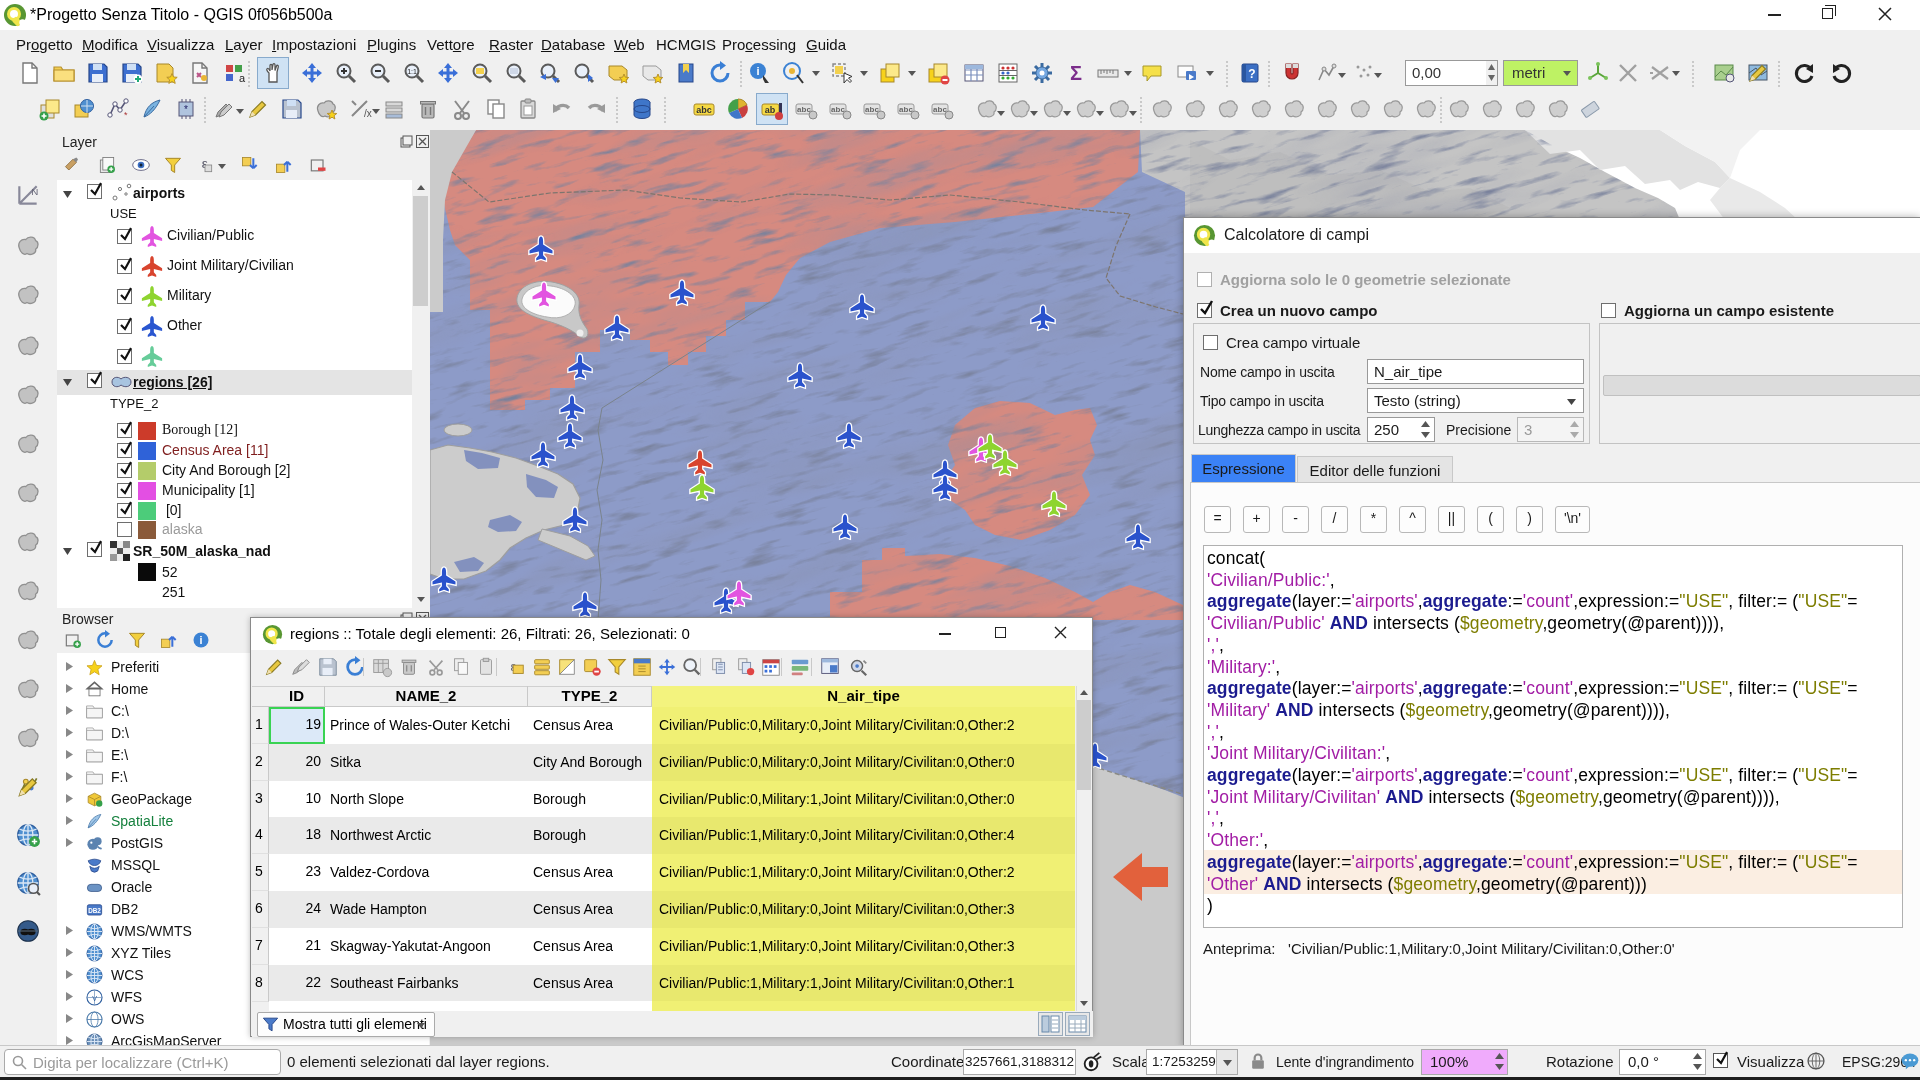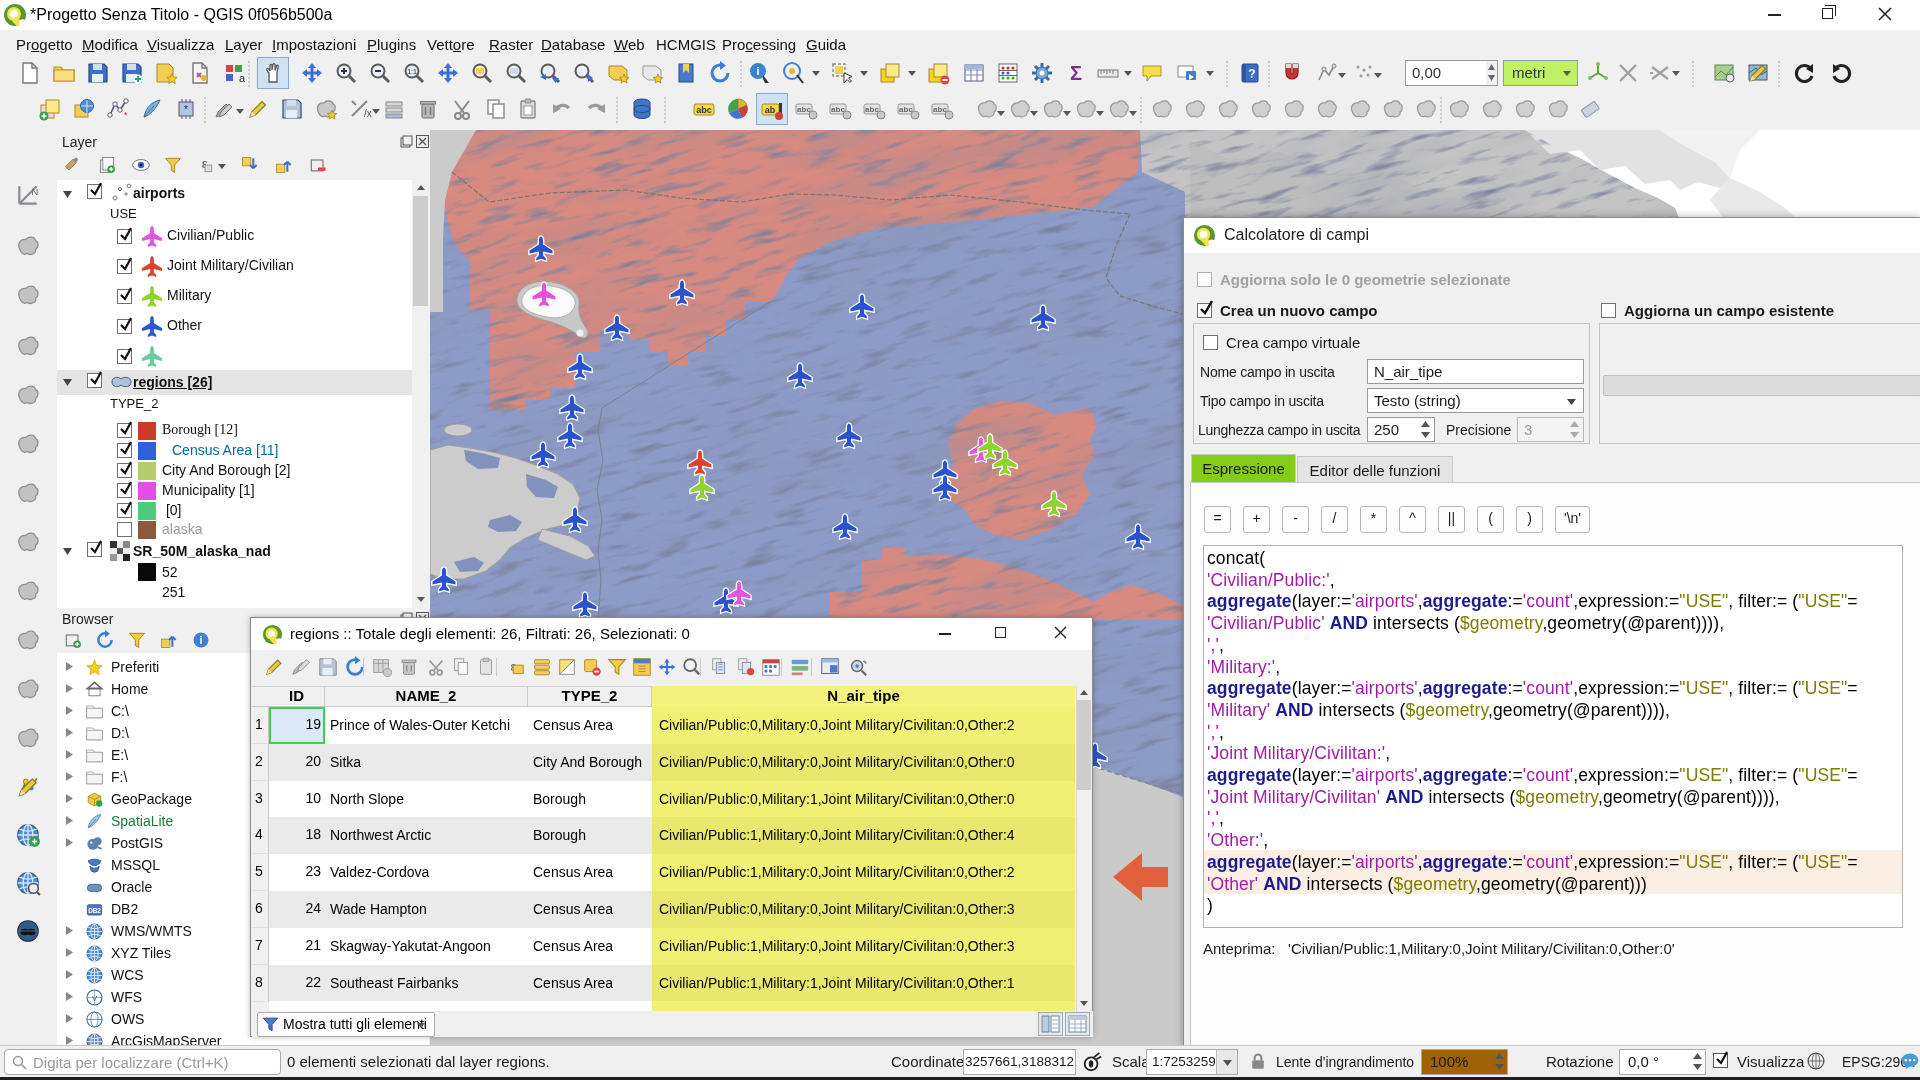--- a/index.html
+++ b/index.html
@@ -828,21 +828,21 @@
     <svg class="ab" style="left:63px;top:290px" width="16" height="18">
       <path d="M3,9 L7,13 L13,2" fill="none" stroke="#111" stroke-width="2.2"></path>
     </svg>
     <div class="ab" style="left:83px;top:292px;width:18px;height:18px;background:#cc3b2a"></div>
     <div class="ab" style="left:107px;top:292px;font-size:14px;font-weight:normal;color:#111;white-space:nowrap;font-family:Liberation Serif, serif;">Borough [12]</div>
     <div class="cb" style="left:62px;top:313px;border-color:#6e6e6e"></div>
     <svg class="ab" style="left:63px;top:310px" width="16" height="18">
       <path d="M3,9 L7,13 L13,2" fill="none" stroke="#111" stroke-width="2.2"></path>
     </svg>
     <div class="ab" style="left:83px;top:312px;width:18px;height:18px;background:#2f62d8"></div>
-    <div class="ab" style="left:107px;top:312px;font-size:14px;font-weight:normal;color:#0369a1;white-space:nowrap;margin-left:10px;">Census Area [11]</div>
+    <div class="ab" style="left:107px;top:312px;font-size:14px;font-weight:normal;color:#7f1d1d;white-space:nowrap;">Census Area [11]</div>
     <div class="cb" style="left:62px;top:333px;border-color:#6e6e6e"></div>
     <svg class="ab" style="left:63px;top:330px" width="16" height="18">
       <path d="M3,9 L7,13 L13,2" fill="none" stroke="#111" stroke-width="2.2"></path>
     </svg>
     <div class="ab" style="left:83px;top:332px;width:18px;height:18px;background:#b4cc6a"></div>
     <div class="ab" style="left:107px;top:332px;font-size:14px;font-weight:normal;color:#111;white-space:nowrap;">City And Borough [2]</div>
     <div class="cb" style="left:62px;top:353px;border-color:#6e6e6e"></div>
     <svg class="ab" style="left:63px;top:350px" width="16" height="18">
       <path d="M3,9 L7,13 L13,2" fill="none" stroke="#111" stroke-width="2.2"></path>
     </svg>
@@ -1307,21 +1307,21 @@
       <polygon points="1,13 10,13 5.5,19" fill="#555"></polygon>
     </svg>
     <div class="ab" style="left:262px;top:204px;font-size:14px">Precisione</div>
     <div class="ab" style="left:333px;top:199px;width:67px;height:25px;background:#f4f4f4;border:1px solid #b8b8b8;padding:3px 0 0 6px;color:#9a9a9a">3</div>
     <svg class="ab" style="left:385px;top:201px" width="12" height="21">
       <polygon points="1,8 10,8 5.5,2" fill="#aaa"></polygon>
       <polygon points="1,13 10,13 5.5,19" fill="#aaa"></polygon>
     </svg>
     <div class="ab" style="left:415px;top:105px;width:322px;height:121px;border:1px solid #c3c3c3;border-right:none"></div>
     <div class="ab" style="left:419px;top:157px;width:318px;height:21px;background:#dcdcdc;border:1px solid #c0c0c0;border-radius:2px"></div>
-    <div class="ab" style="left:7px;top:236px;width:105px;height:28px;background:#84cc16;border:1px solid #c8c8c8;border-bottom:none;text-align:center;padding-top:5px">Espressione</div>
+    <div class="ab" style="left:7px;top:236px;width:105px;height:28px;background:#3b82f6;border:1px solid #c8c8c8;border-bottom:none;text-align:center;padding-top:5px">Espressione</div>
     <div class="ab" style="left:113px;top:238px;width:156px;height:26px;background:#e4e4e4;border:1px solid #c8c8c8;border-bottom:none;text-align:center;padding-top:5px">Editor delle funzioni</div>
     <div class="ab" style="left:6px;top:264px;width:731px;height:676px;background:#fcfcfc;border:1px solid #c8c8c8;border-right:none"></div>
     <div class="ab" style="left:20px;top:288px;width:27px;height:27px;background:#fdfdfd;border:1px solid #b8b8b8;border-radius:3px;text-align:center;padding-top:3px;font-size:14px">=</div>
     <div class="ab" style="left:59px;top:288px;width:27px;height:27px;background:#fdfdfd;border:1px solid #b8b8b8;border-radius:3px;text-align:center;padding-top:3px;font-size:14px">+</div>
     <div class="ab" style="left:98px;top:288px;width:27px;height:27px;background:#fdfdfd;border:1px solid #b8b8b8;border-radius:3px;text-align:center;padding-top:3px;font-size:14px">-</div>
     <div class="ab" style="left:137px;top:288px;width:27px;height:27px;background:#fdfdfd;border:1px solid #b8b8b8;border-radius:3px;text-align:center;padding-top:3px;font-size:14px">/</div>
     <div class="ab" style="left:176px;top:288px;width:27px;height:27px;background:#fdfdfd;border:1px solid #b8b8b8;border-radius:3px;text-align:center;padding-top:3px;font-size:14px">*</div>
     <div class="ab" style="left:215px;top:288px;width:27px;height:27px;background:#fdfdfd;border:1px solid #b8b8b8;border-radius:3px;text-align:center;padding-top:3px;font-size:14px">^</div>
     <div class="ab" style="left:254px;top:288px;width:27px;height:27px;background:#fdfdfd;border:1px solid #b8b8b8;border-radius:3px;text-align:center;padding-top:3px;font-size:14px">||</div>
     <div class="ab" style="left:293px;top:288px;width:27px;height:27px;background:#fdfdfd;border:1px solid #b8b8b8;border-radius:3px;text-align:center;padding-top:3px;font-size:14px">(</div>
@@ -1371,21 +1371,21 @@
     <div class="ab" style="left:1216px;top:4px;width:21px;height:24px;background:#e8e8e8;border-left:1px solid #bbb">
       <svg width="21" height="24">
         <polygon points="6,10 15,10 10.5,16" fill="#555"></polygon>
       </svg>
     </div>
     <svg class="ab" style="left:1248px;top:5px" width="20" height="22" viewBox="0 0 24 24">
       <rect x="5" y="10" width="14" height="10" rx="1.5" fill="#8a8a8a"></rect>
       <path d="M8,10 V7 a4,4 0 0,1 8,0 V10" fill="none" stroke="#8a8a8a" stroke-width="2.6"></path>
     </svg>
     <div class="ab" style="left:1276px;top:8px;font-size:14px">Lente d'ingrandimento</div>
-    <div class="ab" style="left:1421px;top:3px;width:87px;height:26px;background:#a16207;border:1px solid #aaa;padding:3px 0 0 8px">100%</div>
+    <div class="ab" style="left:1421px;top:3px;width:87px;height:26px;background:#f0abfc;border:1px solid #aaa;padding:3px 0 0 8px">100%</div>
     <svg class="ab" style="left:1494px;top:5px" width="12" height="22">
       <polygon points="1,8 10,8 5.5,2" fill="#555"></polygon>
       <polygon points="1,13 10,13 5.5,19" fill="#555"></polygon>
     </svg>
     <div class="ab" style="left:1546px;top:7px">Rotazione</div>
     <div class="ab" style="left:1619px;top:3px;width:87px;height:26px;background:#fff;border:1px solid #aaa;padding:3px 0 0 8px">0,0 °</div>
     <svg class="ab" style="left:1692px;top:5px" width="12" height="22">
       <polygon points="1,8 10,8 5.5,2" fill="#555"></polygon>
       <polygon points="1,13 10,13 5.5,19" fill="#555"></polygon>
     </svg>

